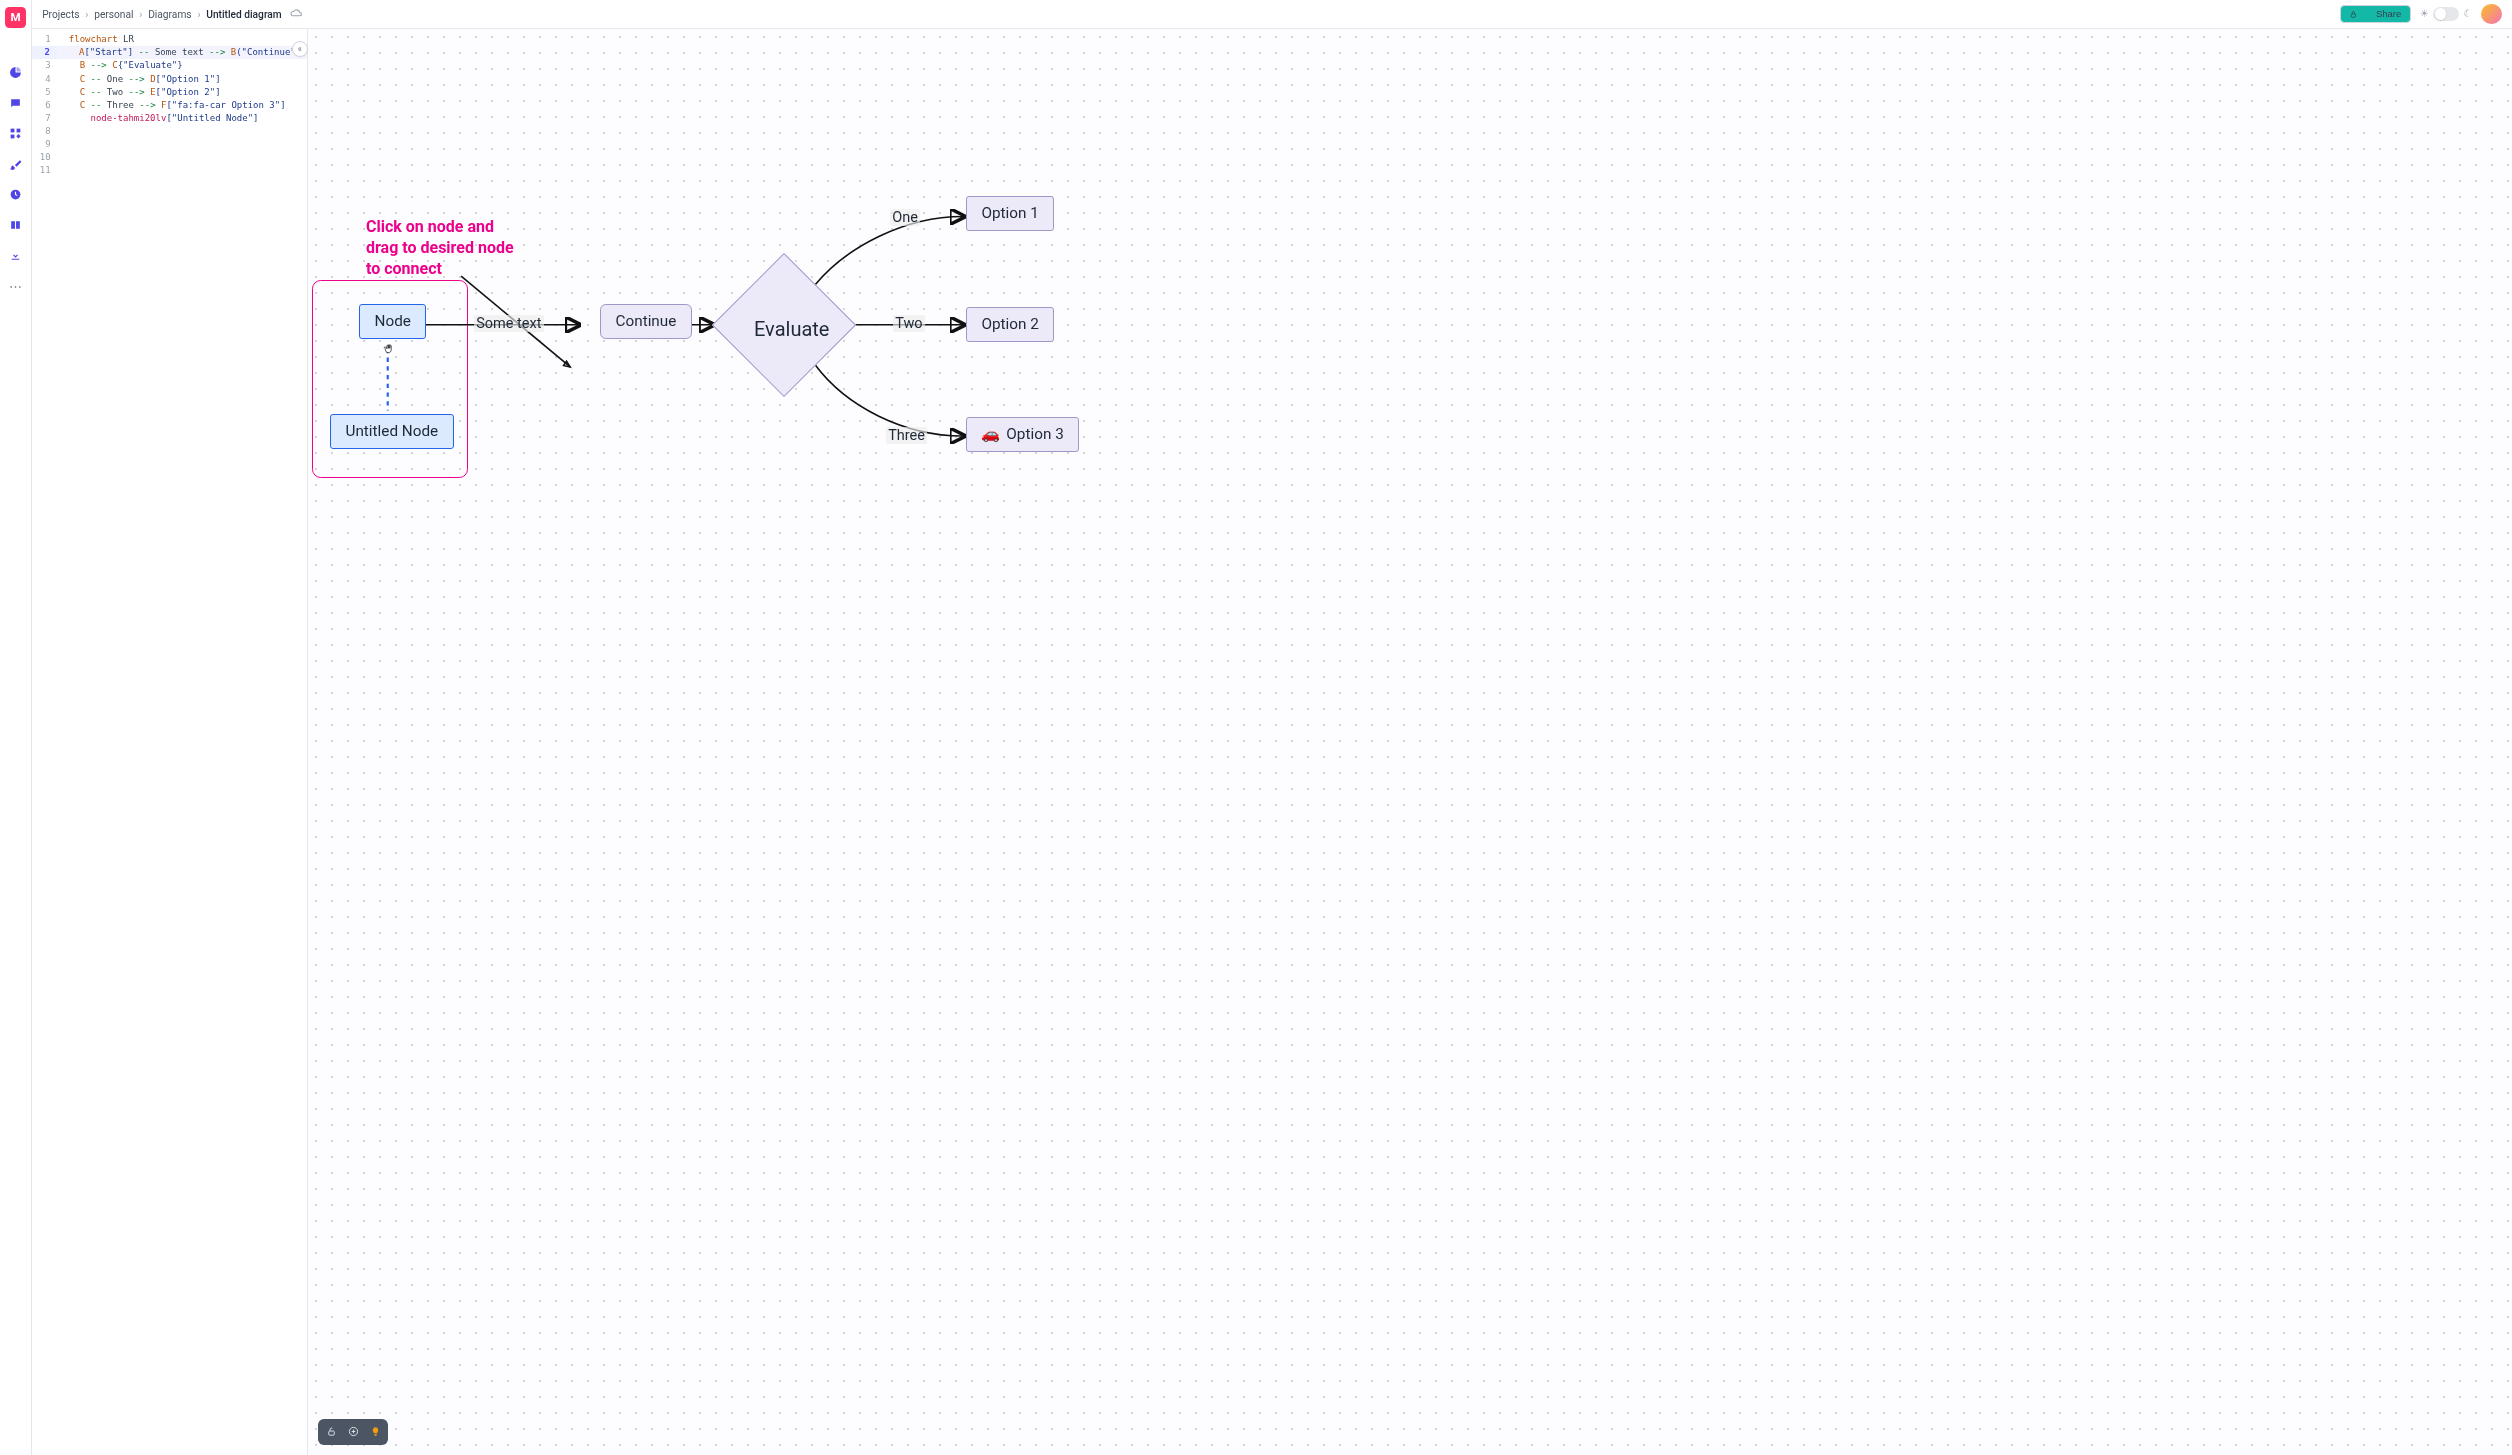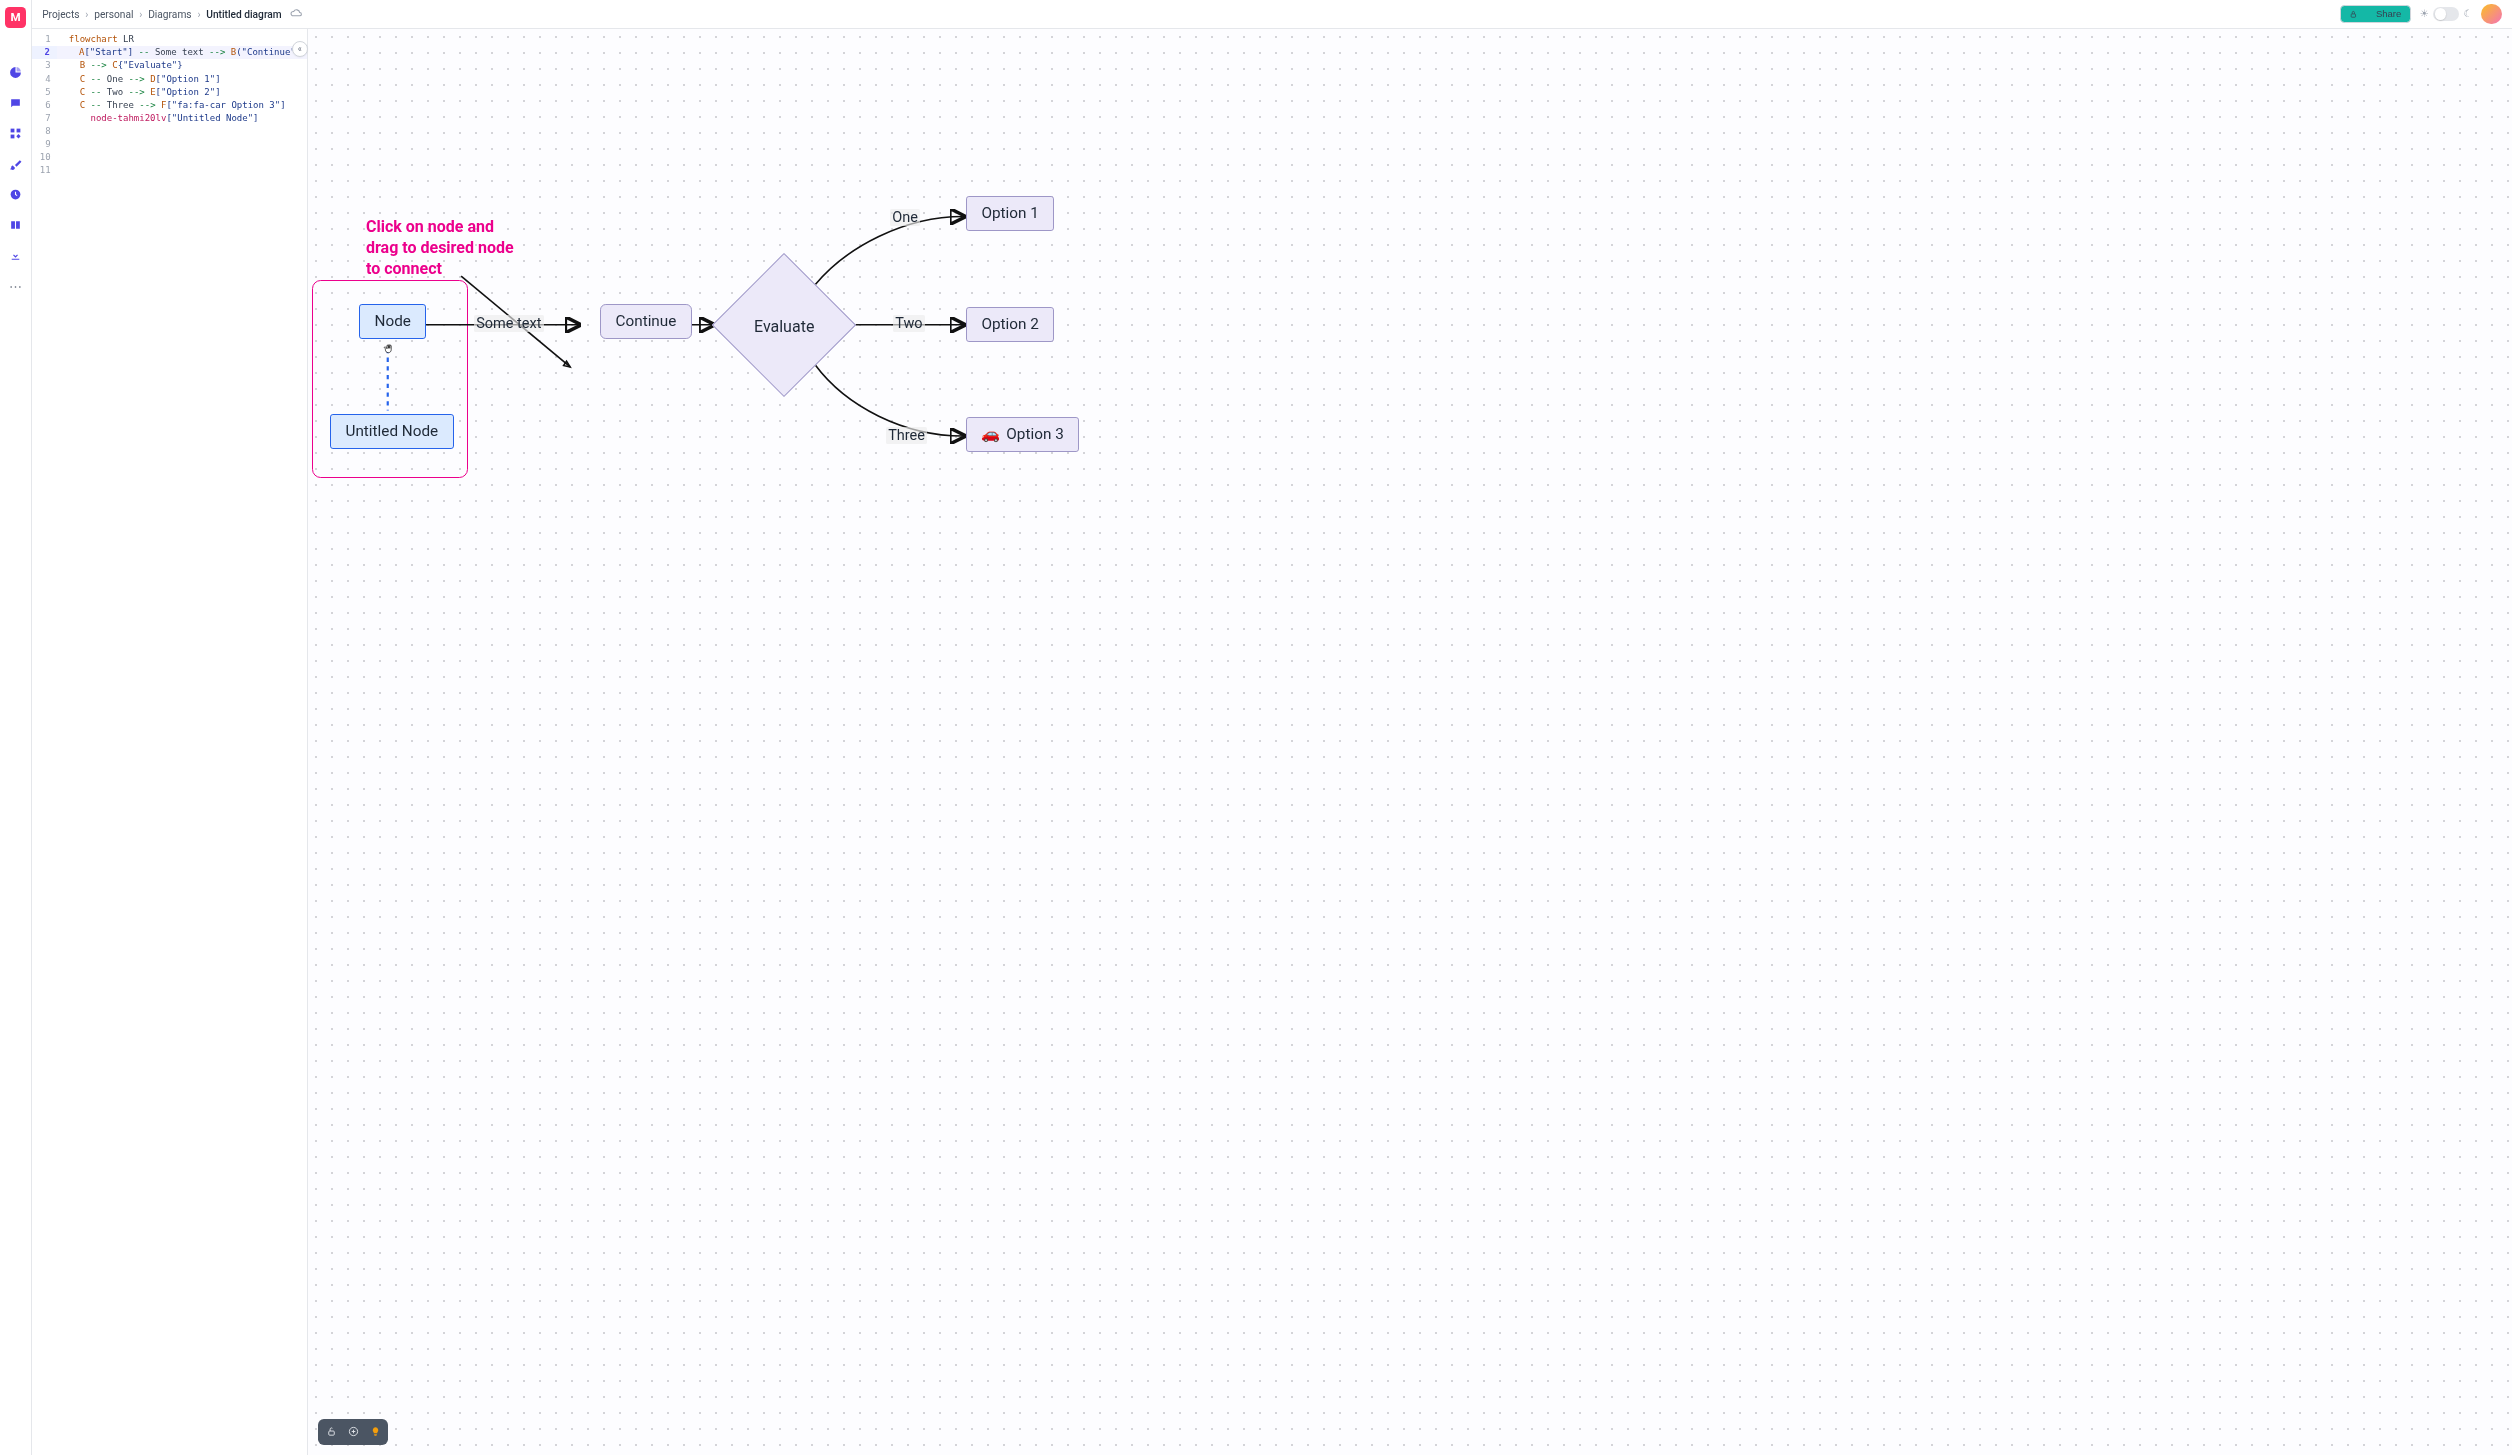--- a/index.html
+++ b/index.html
@@ -145,21 +145,21 @@
       white-space:nowrap;
     }
     .node.selected { border:1.8px solid #2563eb; background:#dbeafe; }
     .diamond {
       position:absolute;
       width:102px;height:102px;
       background:#ece9f9;border:1.1px solid #9e97c7;
       transform: rotate(45deg);
     }
     .diamond-label {
-      position:absolute; font-size:16px; color:#1f2937;
+      position:absolute; font-size:20px; color:#1f2937;
       transform: none;
     }
     .edge-label{
       position:absolute; font-size:14.5px; color:#1f2937;
       background:rgba(236,236,236,.65); padding:0 2.2px; border-radius:1.5px;
     }
     .svg-layer { position:absolute; inset:0; width:100%; height:100%; pointer-events:none; }
     .svg-layer path, .svg-layer line { stroke:#111; stroke-width:2.2; fill:none; }
     .svg-layer .dash { stroke:#2563eb; stroke-dasharray:6 6; stroke-width:3;}
     .arrowhead { fill:#111; }

